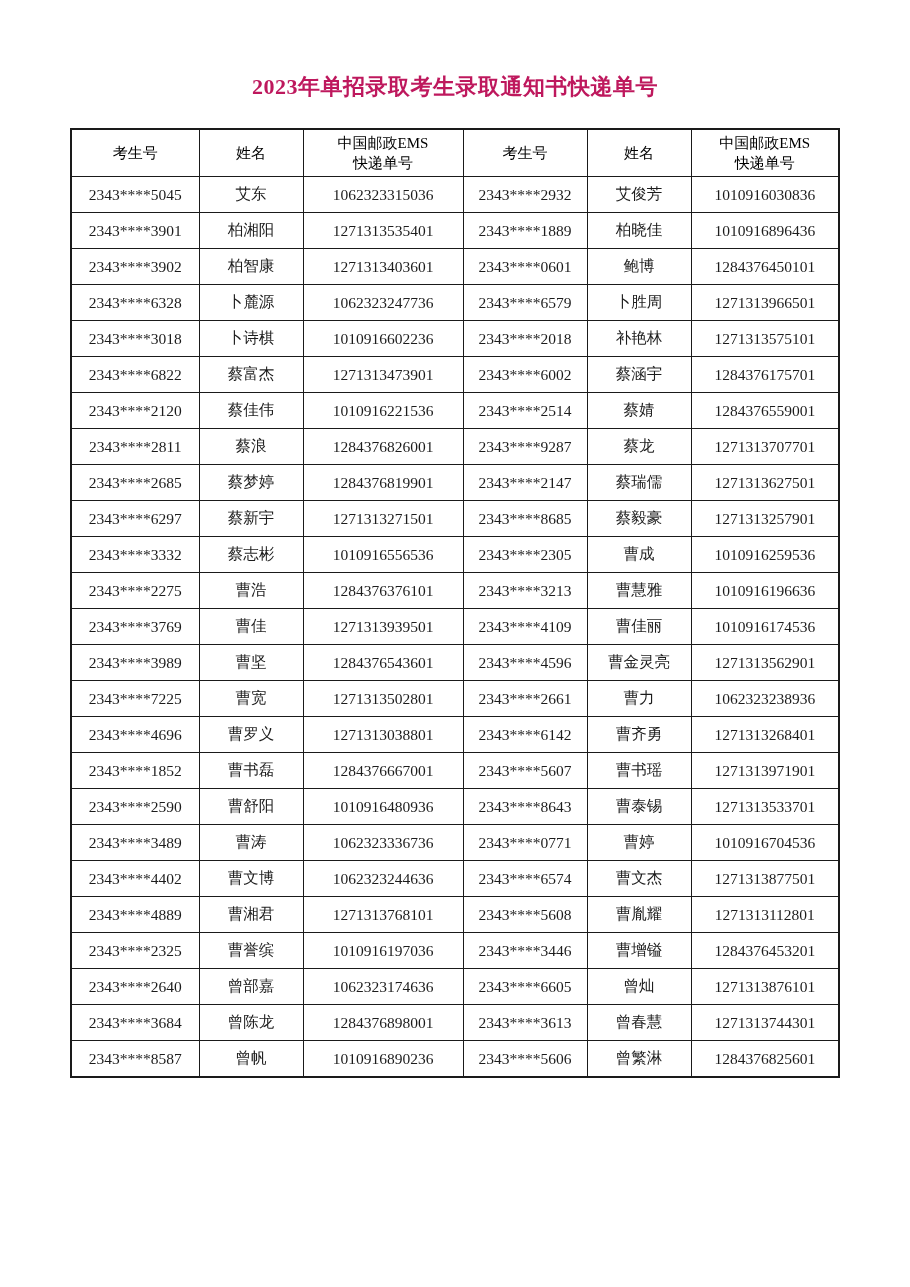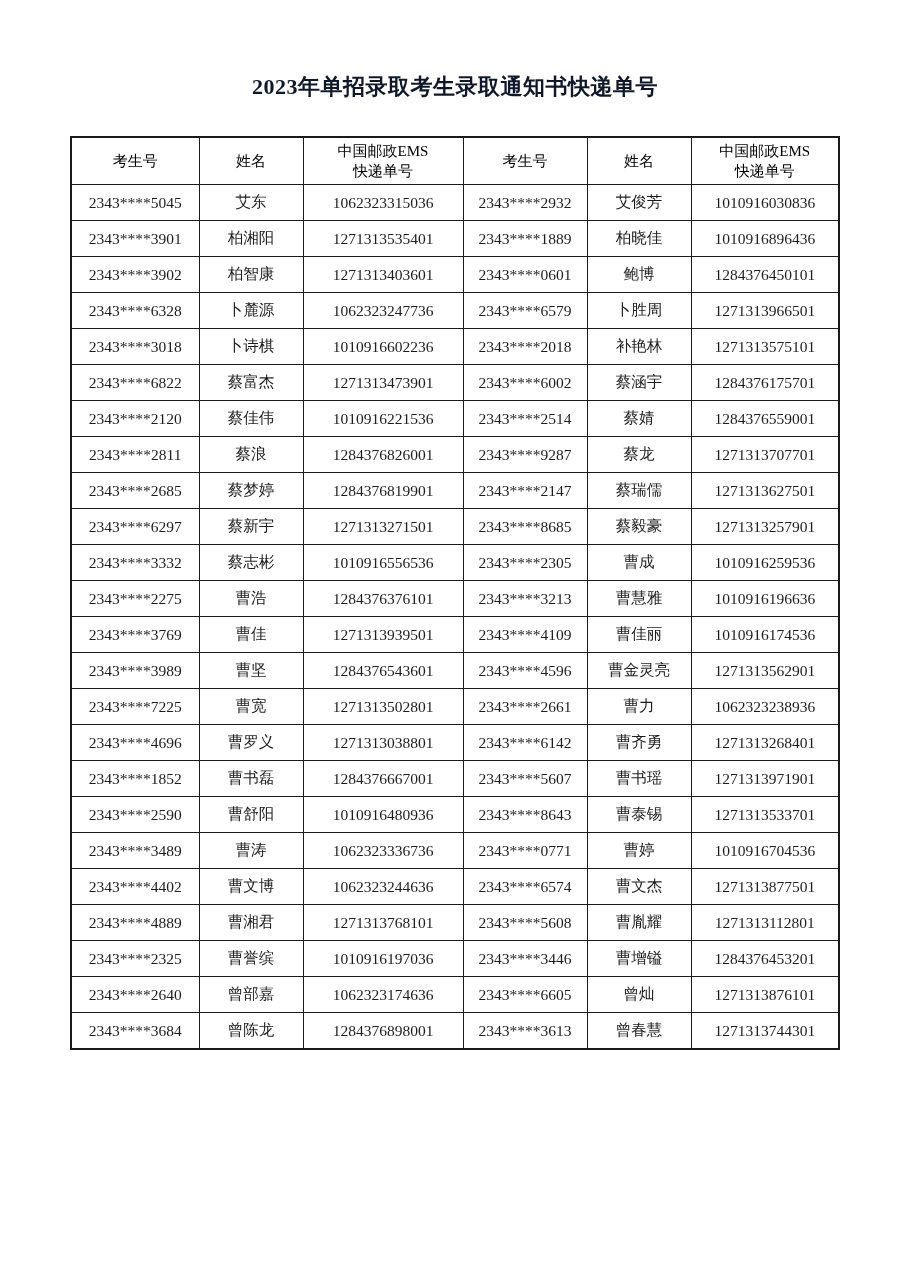--- a/index.html
+++ b/index.html
@@ -20,27 +20,27 @@
     height: 1287px;
     background: #ffffff;
   }
   .doc-title {
     text-align: center;
     font-size: 22px;
     font-weight: bold;
     letter-spacing: 0.5px;
     padding-top: 72px;
     margin: 0 0 0 0;
-    color: #0f172a;
+    color: #be185d;
   }
   table.roster {
     border-collapse: collapse;
     table-layout: fixed;
     width: 768px;
-    margin: 34px auto 0 auto;
+    margin: 26px auto 0 auto;
     border: 2px solid #1a1a1a;
   }
   table.roster th, table.roster td {
     border: 1px solid #1a1a1a;
     text-align: center;
     vertical-align: middle;
     padding: 0 2px;
     overflow: hidden;
     white-space: pre-line;
   }
@@ -277,16 +277,24 @@
     <td>1271313876101</td>
   </tr>
         <tr>
     <td>2343****3684</td>
     <td>曾陈龙</td>
     <td>1284376898001</td>
     <td>2343****3613</td>
     <td>曾春慧</td>
     <td>1271313744301</td>
   </tr>
+        <tr>
+    <td>2343****8587</td>
+    <td>曾帆</td>
+    <td>1010916890236</td>
+    <td>2343****5606</td>
+    <td>曾繁淋</td>
+    <td>1284376825601</td>
+  </tr>
       </tbody>
   </table>
 
 </div>
 
 </body></html>

